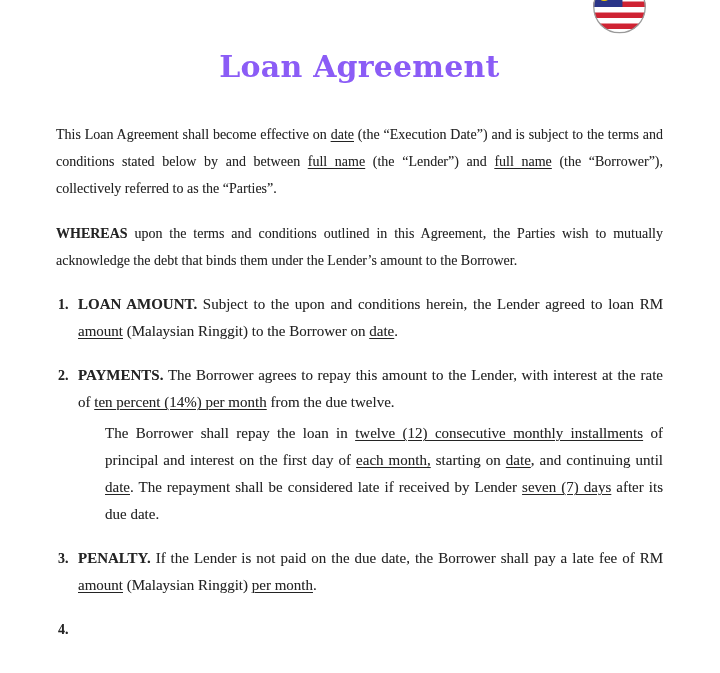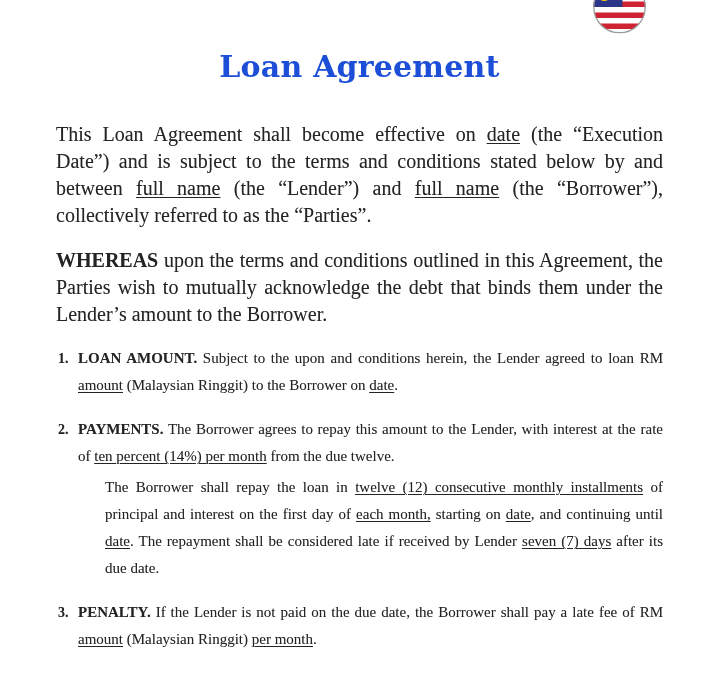--- a/index.html
+++ b/index.html
@@ -15,35 +15,35 @@
     color: #242424;
   }
   .doc-header { position: relative; padding-top: 46px; }
   .doc-title {
     margin: 0;
     font-family: "DejaVu Serif", serif;
     font-size: 30px;
     line-height: 42px;
     font-weight: bold;
     text-align: center;
-    color: #1d4ed8;
+    color: #8b5cf6;
     letter-spacing: 0.2px;
   }
   .flag {
     position: absolute;
     top: -21px;            
     right: 16px;           
     width: 55px;
     height: 56px;
   }
   .flag svg { display: block; width: 100%; height: 100%; }
 
   .para {
     margin: 18px 0 0 0;
-    font-size: 20px;
+    font-size: 14px;
     line-height: 27px;
     text-align: justify;
     text-shadow: 0 0 0.6px rgba(40,40,40,0.28);
   }
   .para.intro { margin-top: 33px; }
 
   .sections { list-style: none; margin: 0; padding: 0; }
   .section { display: flex; margin-top: 17px; }
   .section .num {
     flex: none;

